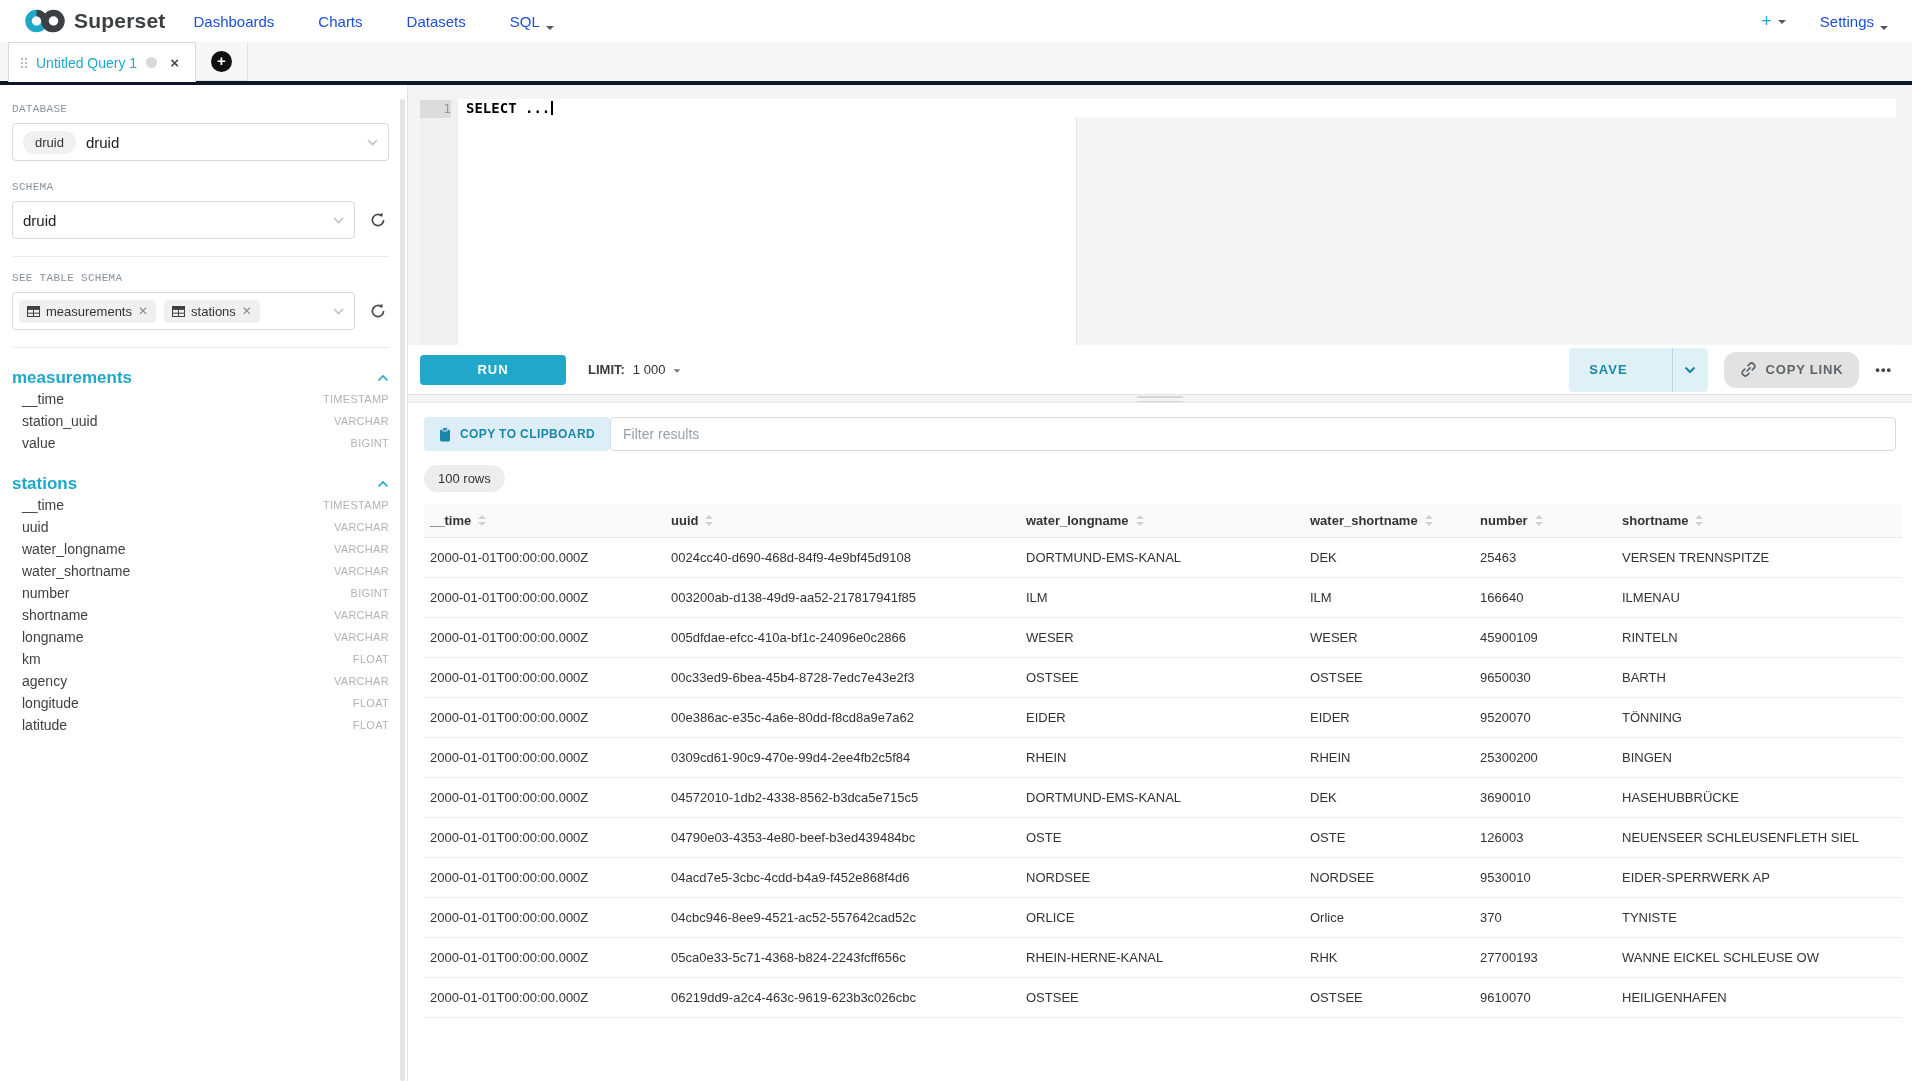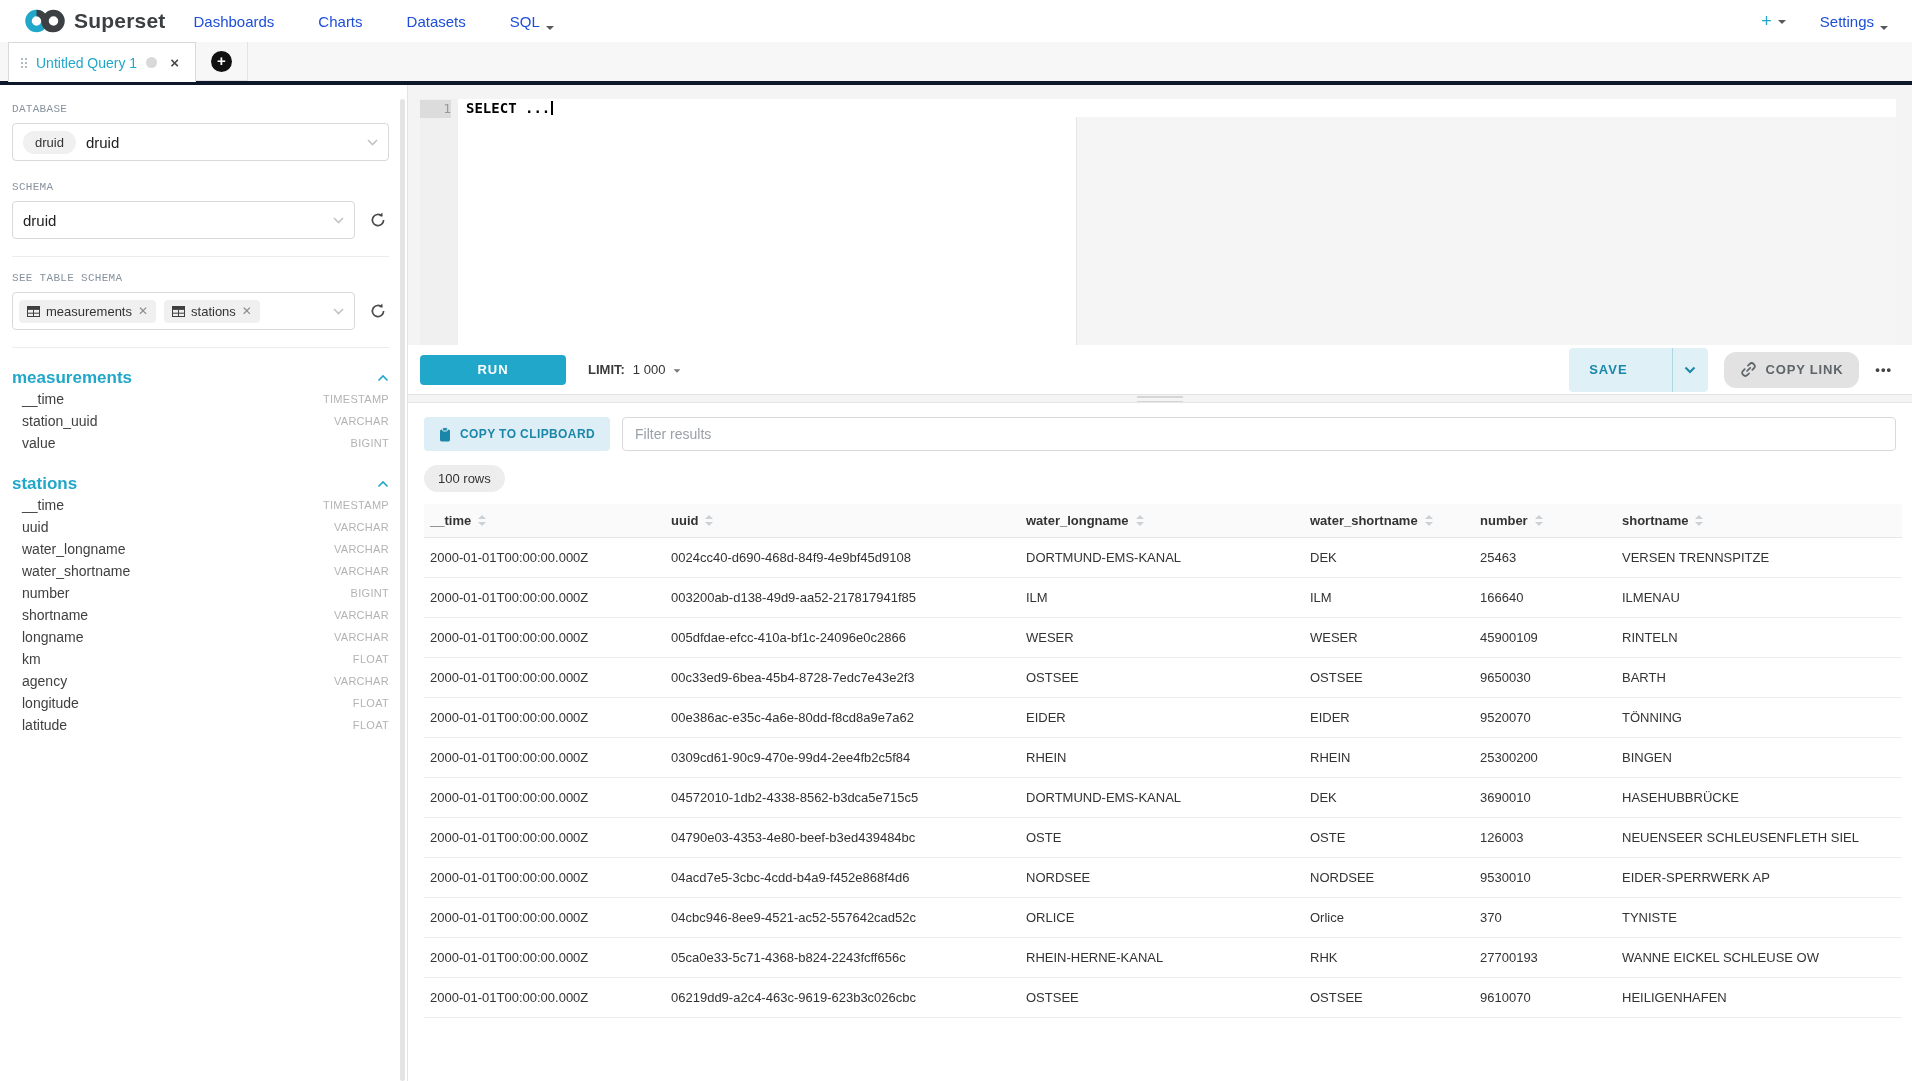--- a/index.html
+++ b/index.html
@@ -85,21 +85,21 @@
   .resize-gutter { flex:none; height:7px; background:#f4f4f4; position:relative; }
   .resize-handle { position:absolute; left:50%; top:1px; transform:translateX(-50%); width:46px; cursor:row-resize; }
   .resize-handle i { display:block; height:1.5px; background:#d6d6d6; margin-bottom:3px; }
 
   
   .south { flex:1; background:#fff; border-top:1px solid #e6e6e6; min-height:0; display:flex; flex-direction:column; }
   .res-tabs { flex:none; display:flex; gap:38px; padding:0 16px; border-bottom:1px solid #eaeaea; }
   .res-tab { font-size:12px; font-weight:bold; letter-spacing:.2px; color:#494d52; padding:17px 1px 13px; cursor:pointer; border-bottom:2.5px solid transparent; }
   .res-tab.active { color:#32383d; border-bottom-color:var(--ink); }
   .south-body { flex:1; padding:14px 16px 0; min-height:0; }
-  .copy-row { display:flex; align-items:center; gap:12px; }
+  .copy-row { display:flex; align-items:center; }
   .copy-btn { height:34px; background:#ddeef7; border:none; border-radius:4px; padding:0 15px; display:flex; align-items:center; gap:9px; font-size:12px; font-weight:bold; letter-spacing:.4px; color:#1b87a8; cursor:pointer; font-family:inherit; }
   .filter-input { flex:1; height:34px; border:1px solid #d9d9d9; border-radius:4px; padding:0 12px; font-size:14px; color:#333; font-family:inherit; outline:none; }
   .filter-input::placeholder { color:#9aa0a6; }
   .rows-badge { display:inline-block; margin-top:14px; background:#ededed; border-radius:15px; padding:6px 14px; font-size:13px; color:#333; }
 
   table.results { border-collapse:collapse; table-layout:fixed; width:1478px; margin-top:12px; }
   table.results th { background:#fafafa; font-size:13px; font-weight:bold; color:#333; text-align:left; padding:9px 6px; border-bottom:1px solid #e6e6e6; cursor:pointer; }
   table.results td { font-size:13px; color:#333; padding:12px 6px; border-bottom:1px solid #ededed; overflow:hidden; white-space:nowrap; text-overflow:ellipsis; }
   .th-inner { display:flex; align-items:center; gap:7px; }
   .sort { display:inline-flex; flex-direction:column; gap:2.5px; }

